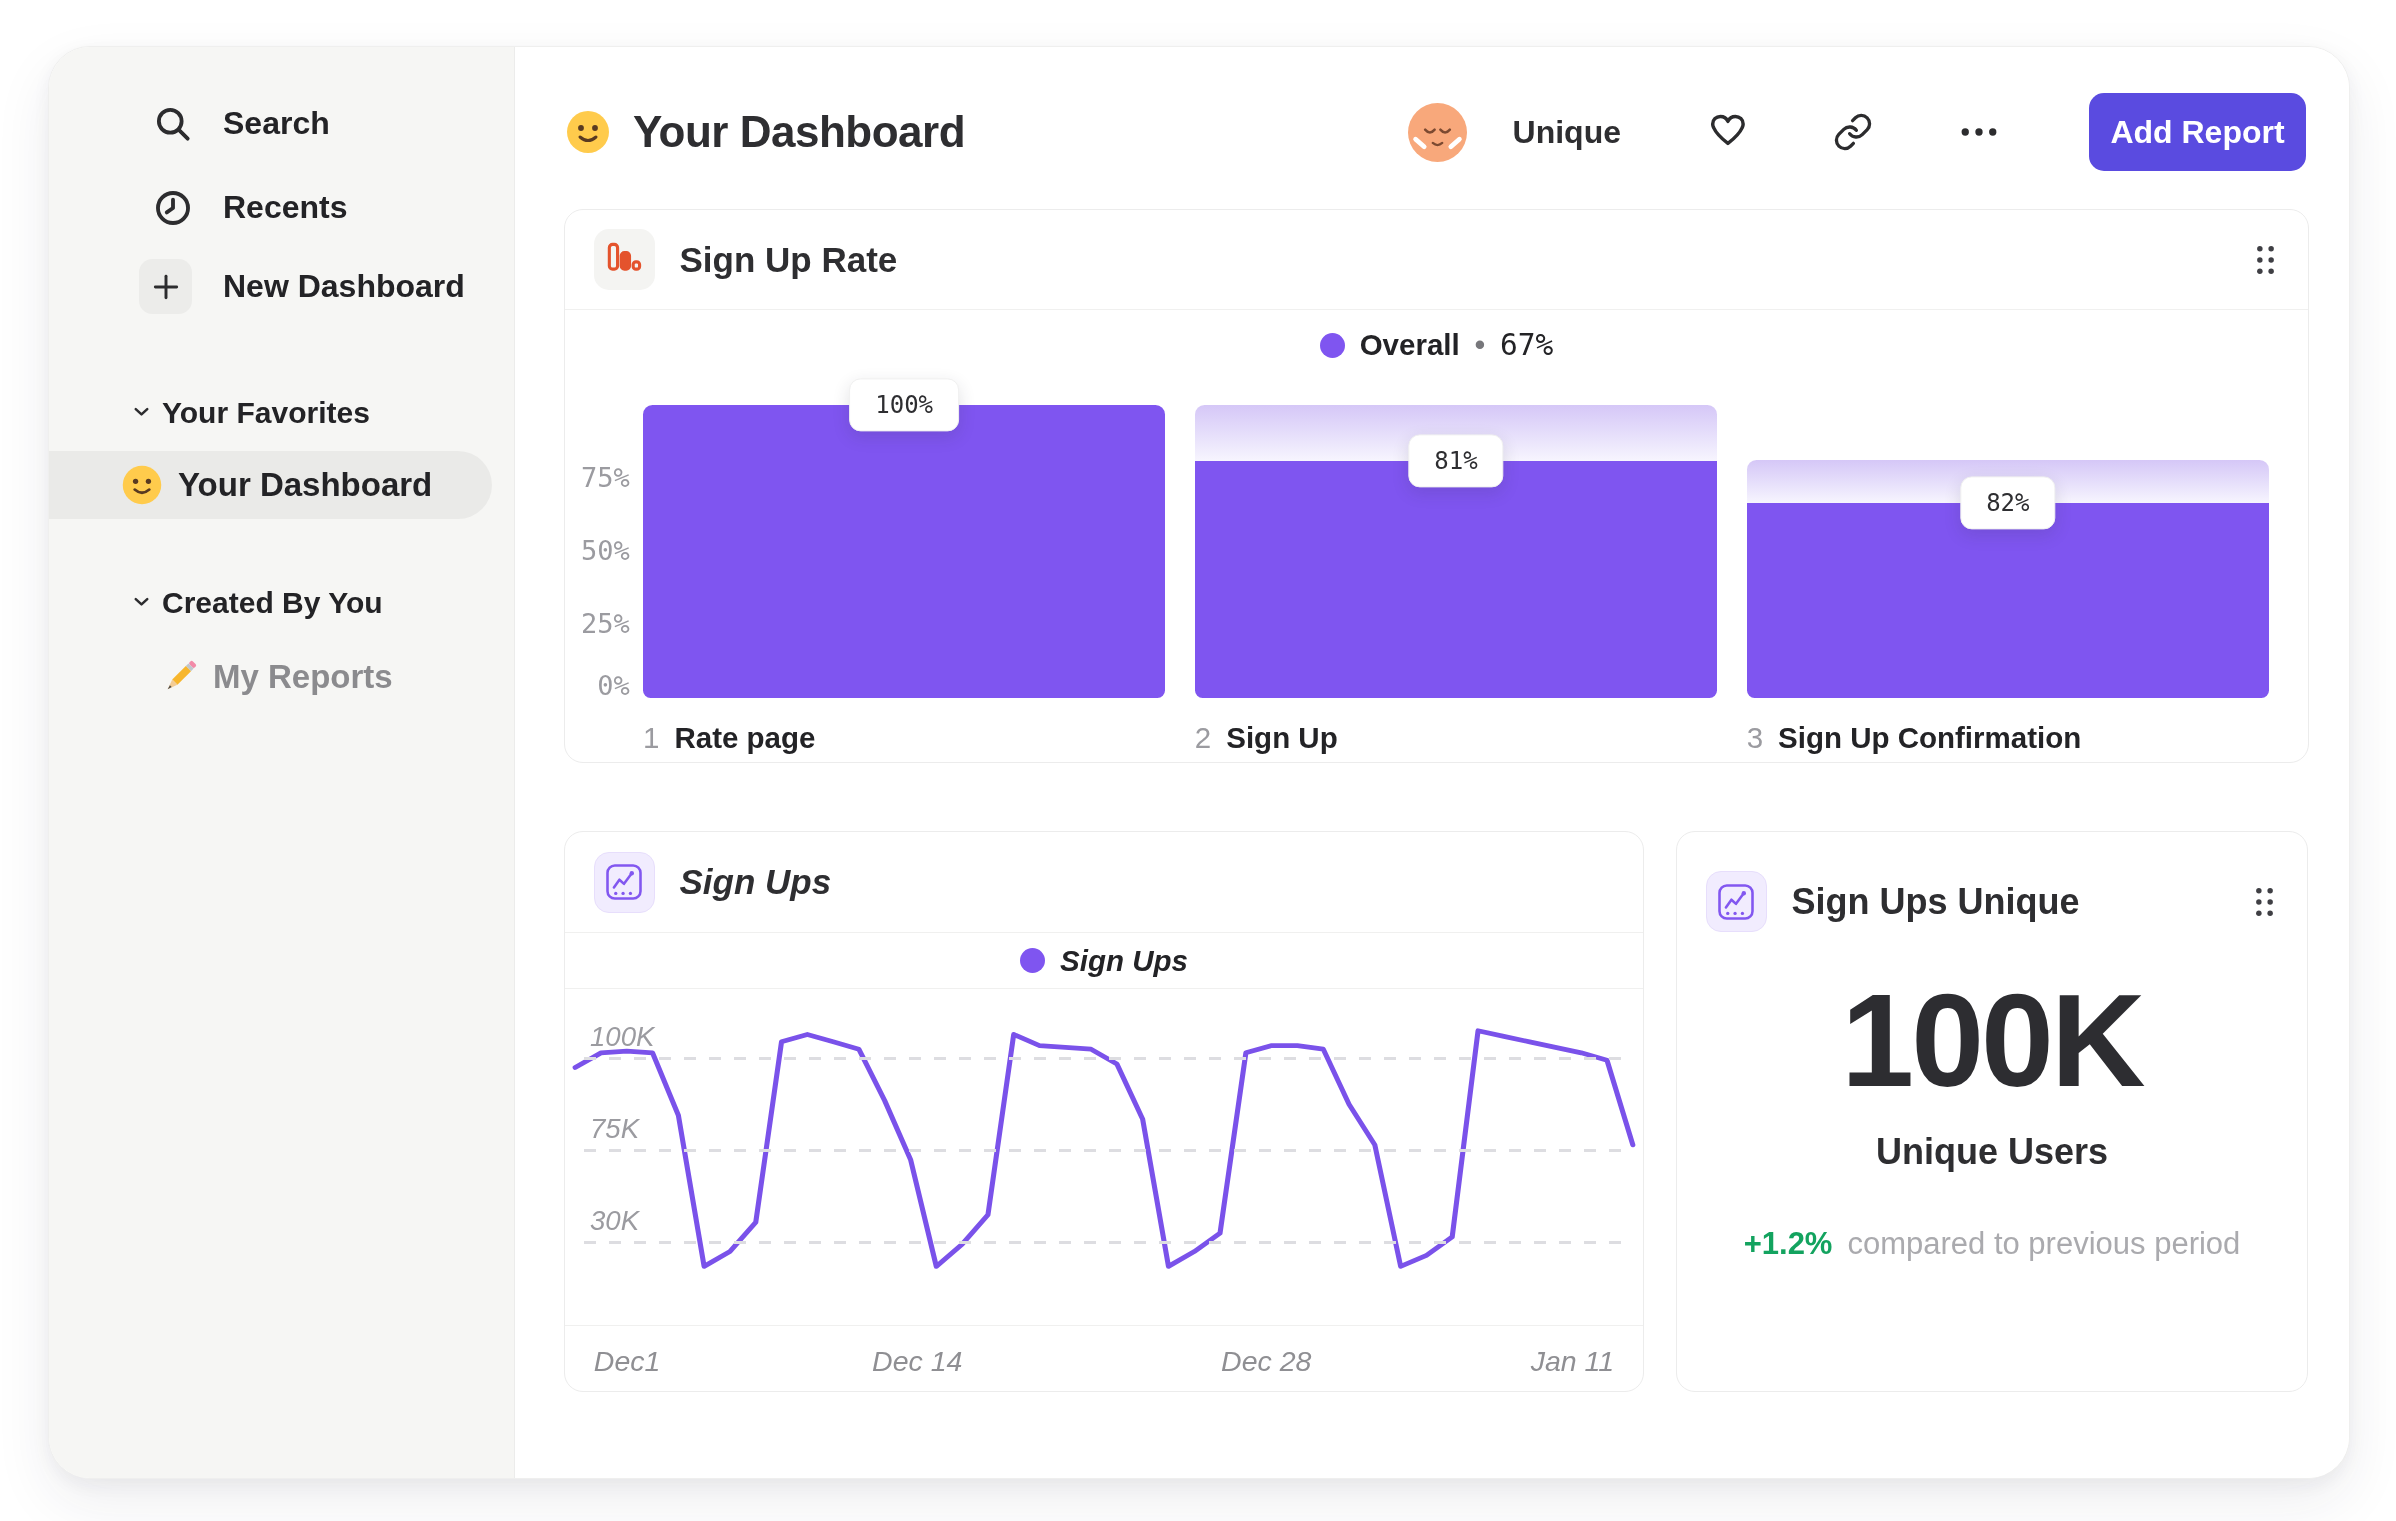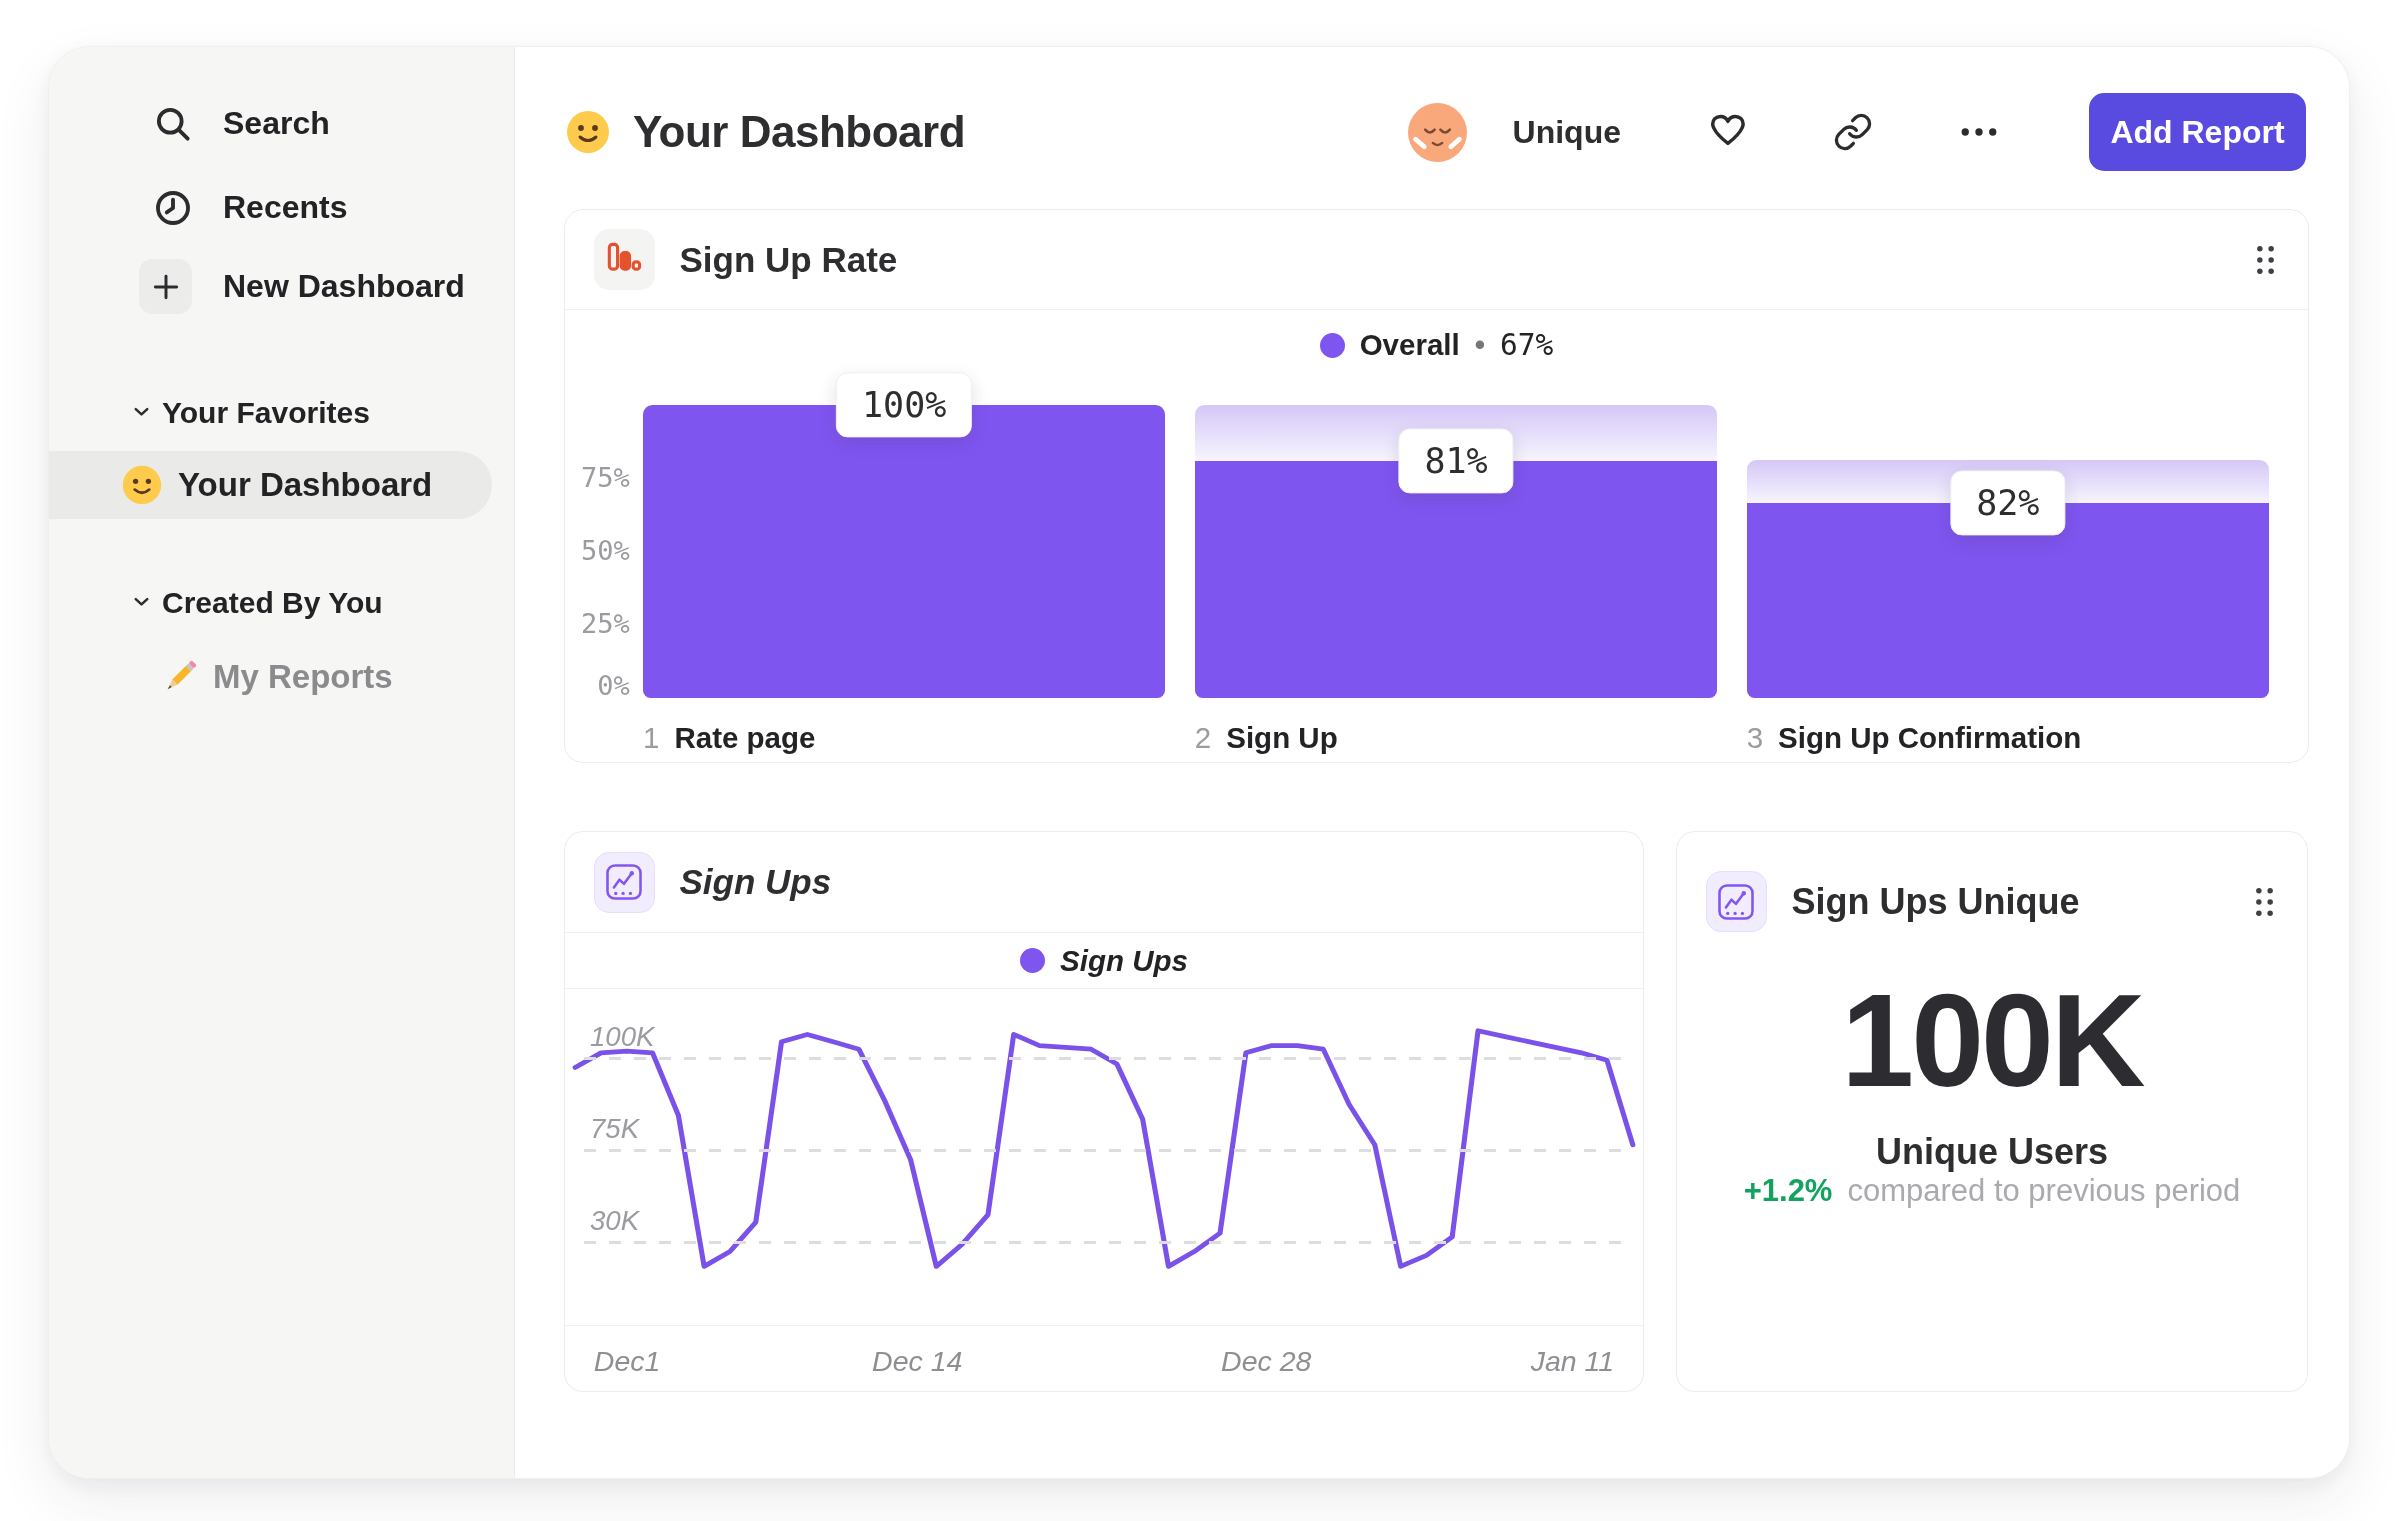--- a/index.html
+++ b/index.html
@@ -70,21 +70,21 @@
   .funnel-plot{position:absolute;left:0;top:195px;right:0;height:293px;}
   .y-ticks{position:absolute;left:5.7px;top:0;bottom:0;width:59px;}
   .y-tick{position:absolute;right:0;font-size:27px;color:var(--gray-axis);}
   .bars{position:absolute;left:78px;right:39px;top:0;bottom:0;display:flex;gap:29.5px;}
   .bar-col{position:relative;flex:1;}
   .bar-solid{position:absolute;left:0;right:0;bottom:0;background:var(--accent);border-radius:0 0 7.6px 7.6px;}
   .bar-solid.rounded-top{border-radius:9.5px 9.5px 7.6px 7.6px;}
   .bar-cap{position:absolute;left:0;right:0;border-radius:9.5px 9.5px 0 0;
     background:linear-gradient(180deg,#d5c7f7 0%,#e7e0fb 55%,#f7f5fe 100%);}
   .bar-tip{position:absolute;left:50%;transform:translate(-50%,50%);background:#fff;border:1px solid #f0f0f0;
-    border-radius:11.4px;box-shadow:0 5.7px 17px rgba(40,40,60,.14);padding:11.4px 25px;font-size:35px;color:var(--ink-soft);
+    border-radius:11.4px;box-shadow:0 5.7px 17px rgba(40,40,60,.14);padding:11.4px 25px;font-size:24px;color:var(--ink-soft);
     white-space:nowrap;z-index:3;}
   .step-labels{position:absolute;left:78px;right:39px;top:511px;display:flex;gap:29.5px;}
   .step-label{flex:1;display:flex;gap:15px;align-items:baseline;font-size:29.5px;}
   .step-num{color:var(--gray-axis);font-weight:500;}
   .step-name{color:var(--ink);font-weight:600;}
   
   .line-card{left:47px;top:784px;width:1080px;height:561px;font-style:italic;}
   .line-card .card-head{height:101px;border-bottom:1.9px solid var(--divider);}
   .line-card .legend-row{height:56px;border-bottom:1.9px solid var(--divider);}
   .line-plot{position:absolute;left:0;top:161px;right:0;height:333px;border-bottom:1.9px solid var(--divider);}
@@ -94,21 +94,21 @@
   .line-svg{position:absolute;inset:0;width:100%;height:100%;}
   .x-labels{position:absolute;left:19px;right:19px;top:494px;height:68px;}
   .xl{position:absolute;top:19px;font-size:28.5px;color:var(--gray);white-space:nowrap;}
   
   .stat-card{left:1159px;top:784px;width:632px;height:561px;}
   .stat-card .card-head{height:122px;padding-top:17px;}
   .stat-card .card-title{font-size:36px;}
   .stat-body{position:absolute;left:0;right:0;top:143px;display:flex;flex-direction:column;align-items:center;}
   .stat-value{font-size:131px;font-weight:800;color:#2d2d31;letter-spacing:-2.9px;line-height:1;}
   .stat-caption{margin-top:25px;font-size:36px;font-weight:700;color:var(--ink-soft);}
-  .stat-delta-row{display:flex;gap:15px;align-items:baseline;font-size:31px;}
+  .stat-delta-row{margin-top:53px;display:flex;gap:15px;align-items:baseline;font-size:31px;}
   .stat-delta{color:var(--green);font-weight:700;}
   .stat-delta-caption{color:#aaaaae;}
 </style>
 </head>
 <body>
 
 <div class="page">
   <div class="window">
 
     <nav class="sidebar">

